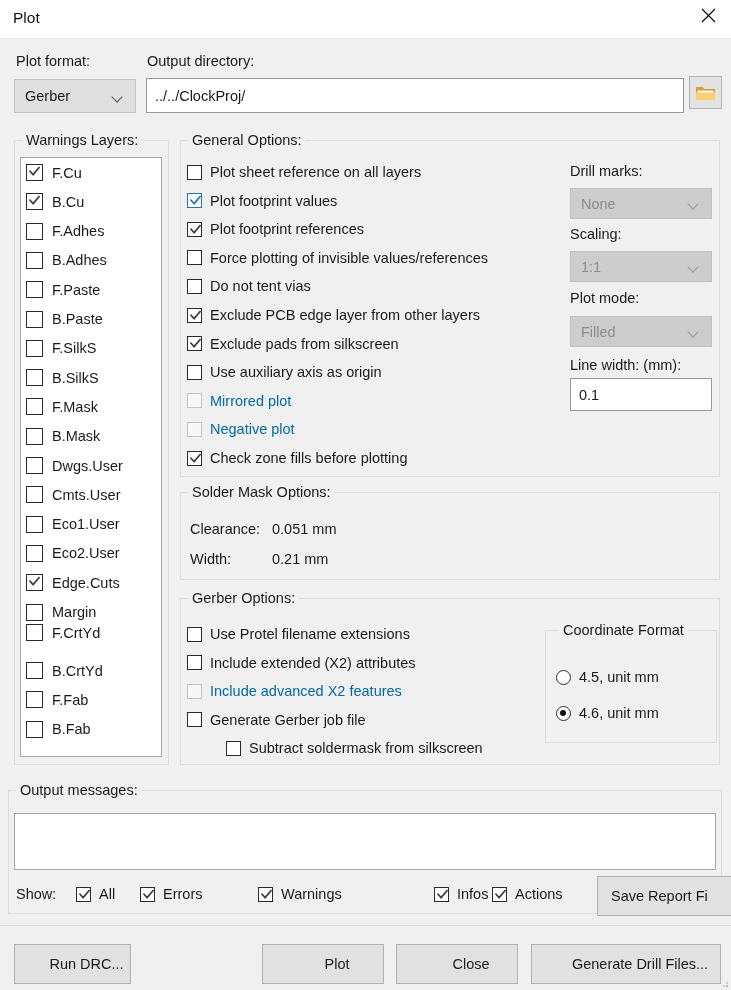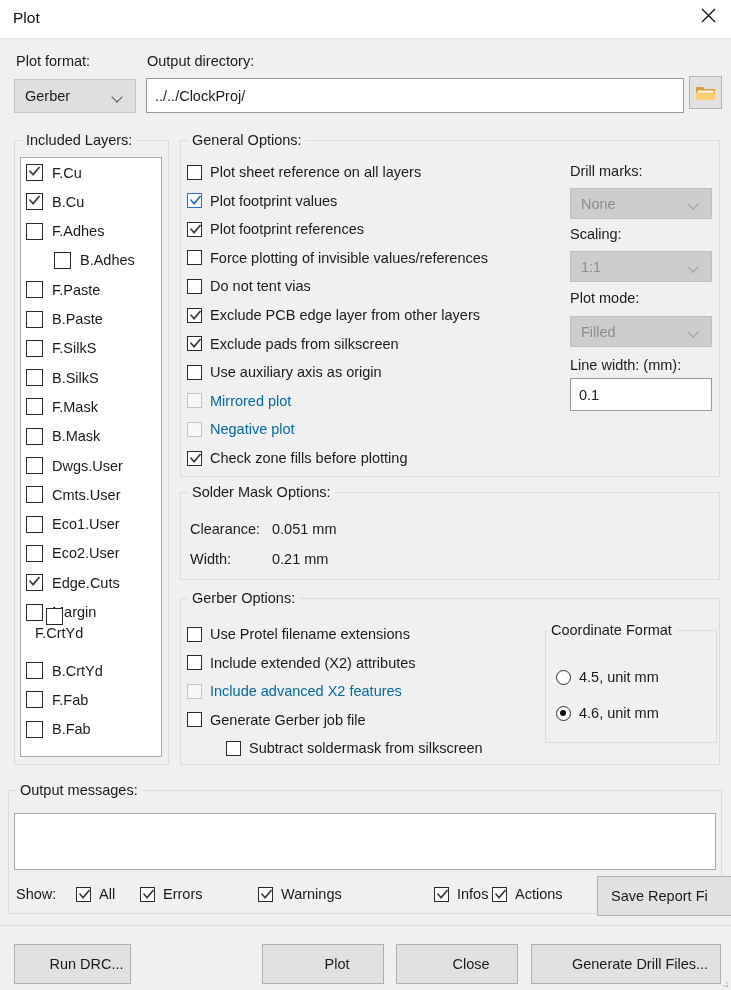--- a/index.html
+++ b/index.html
@@ -252,21 +252,21 @@
 </div>
 <div id="folder-btn" style="left:689px; top:76px; width:33px; height:33px;">
   <svg width="21" height="18" viewBox="0 0 21 18">
     <path d="M1 3 L8 3 L9.6 5 L20 5 L20 16 L1 16 Z" fill="#d8a03c"></path>
     <rect x="2.6" y="6.6" width="15.8" height="2.4" fill="#ffffff"></rect>
     <path d="M1 8.4 L20 8.4 L20 16 L1 16 Z" fill="#fbce71"></path>
   </svg>
 </div>
 
 <div class="groupbox" style="left:14px; top:140px; width:155px; height:625px;"></div>
-<div class="group-title" style="left:22px; top:132px;">Included Layers:</div>
+<div class="group-title" style="left:22px; top:132px;">Warnings Layers:</div>
 <div id="layers-list" style="left:20px; top:157px; width:142px; height:600px;">
     <div class="layer-item" style="top: 6px;">
       <span class="cbox">
         <svg class="tick" viewBox="0 0 11 11">
           <polyline points="1,5.2 4.1,8.6 10,1.6" fill="none" stroke="#3d3d3d" stroke-width="1.7" stroke-linecap="square"></polyline>
         </svg>
       </span>
       <span class="cblabel">F.Cu</span>
     </div>
     <div class="layer-item" style="top: 35.3px;">
@@ -274,21 +274,21 @@
         <svg class="tick" viewBox="0 0 11 11">
           <polyline points="1,5.2 4.1,8.6 10,1.6" fill="none" stroke="#3d3d3d" stroke-width="1.7" stroke-linecap="square"></polyline>
         </svg>
       </span>
       <span class="cblabel">B.Cu</span>
     </div>
     <div class="layer-item" style="top: 64.6px;">
       <span class="cbox"></span>
       <span class="cblabel">F.Adhes</span>
     </div>
-    <div class="layer-item" style="top: 93.9px; margin-left: 28px;">
+    <div class="layer-item" style="top: 93.9px;">
       <span class="cbox"></span>
       <span class="cblabel">B.Adhes</span>
     </div>
     <div class="layer-item" style="top: 123.2px;">
       <span class="cbox"></span>
       <span class="cblabel">F.Paste</span>
     </div>
     <div class="layer-item" style="top: 152.5px;">
       <span class="cbox"></span>
       <span class="cblabel">B.Paste</span>
@@ -330,21 +330,21 @@
         <svg class="tick" viewBox="0 0 11 11">
           <polyline points="1,5.2 4.1,8.6 10,1.6" fill="none" stroke="#3d3d3d" stroke-width="1.7" stroke-linecap="square"></polyline>
         </svg>
       </span>
       <span class="cblabel">Edge.Cuts</span>
     </div>
     <div class="layer-item" style="top: 445.5px;">
       <span class="cbox"></span>
       <span class="cblabel">Margin</span>
     </div>
-    <div class="layer-item" style="top: 450px; flex-direction: column;">
+    <div class="layer-item" style="top: 466px;">
       <span class="cbox"></span>
       <span class="cblabel">F.CrtYd</span>
     </div>
     <div class="layer-item" style="top: 504.1px;">
       <span class="cbox"></span>
       <span class="cblabel">B.CrtYd</span>
     </div>
     <div class="layer-item" style="top: 533.4px;">
       <span class="cbox"></span>
       <span class="cblabel">F.Fab</span>
@@ -473,21 +473,21 @@
       <span class="cbox"></span>
       <span class="cblabel">Generate Gerber job file</span>
     </div>
     <div class="cbrow" style="left: 202px; top: 740.4px; padding-left: 24px;">
       <span class="cbox"></span>
       <span class="cblabel">Subtract soldermask from silkscreen</span>
     </div>
   </div>
 
 <div class="groupbox" style="left:545px; top:630px; width:172px; height:113px;"></div>
-<div class="group-title" style="left:547px; top:622px;">Coordinate Format</div>
+<div class="group-title" style="left:559px; top:622px;">Coordinate Format</div>
 <div id="coordinate-format-list">
     <div class="radrow" style="left: 556px; top: 669px;">
       <span class="radio"></span>
       <span class="radlabel">4.5, unit mm</span>
     </div>
     <div class="radrow" style="left: 556px; top: 705px;">
       <span class="radio on"></span>
       <span class="radlabel">4.6, unit mm</span>
     </div>
   </div>

